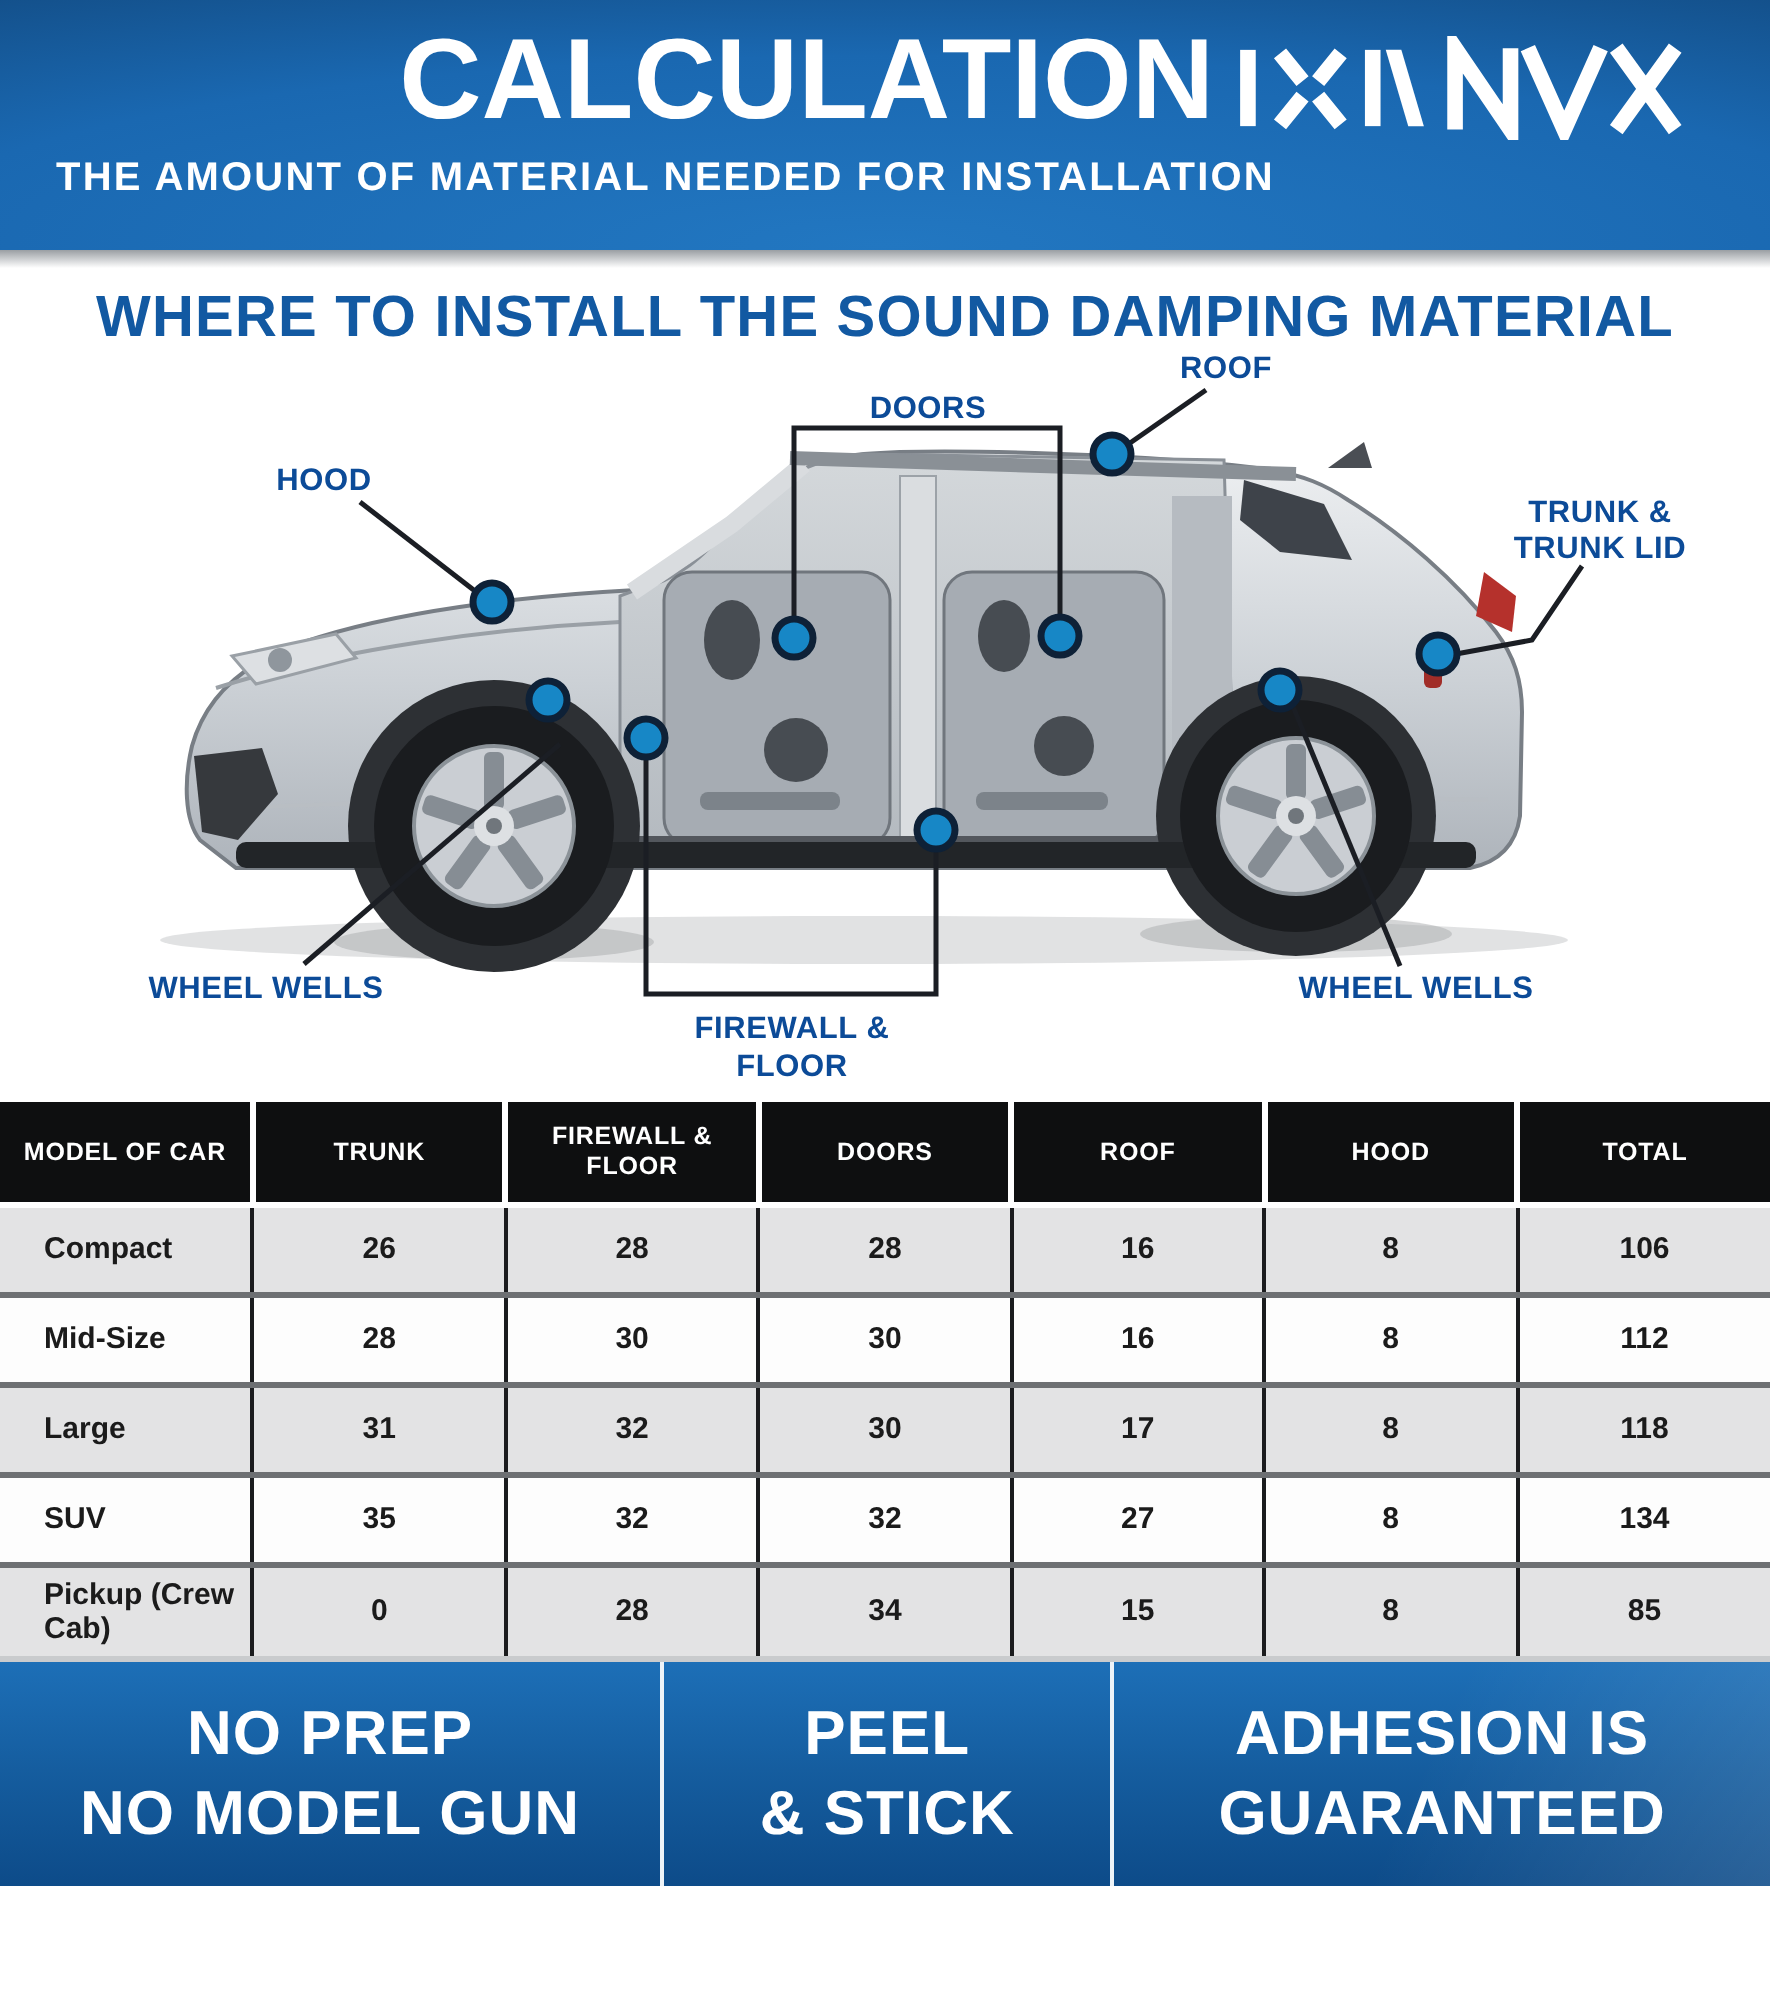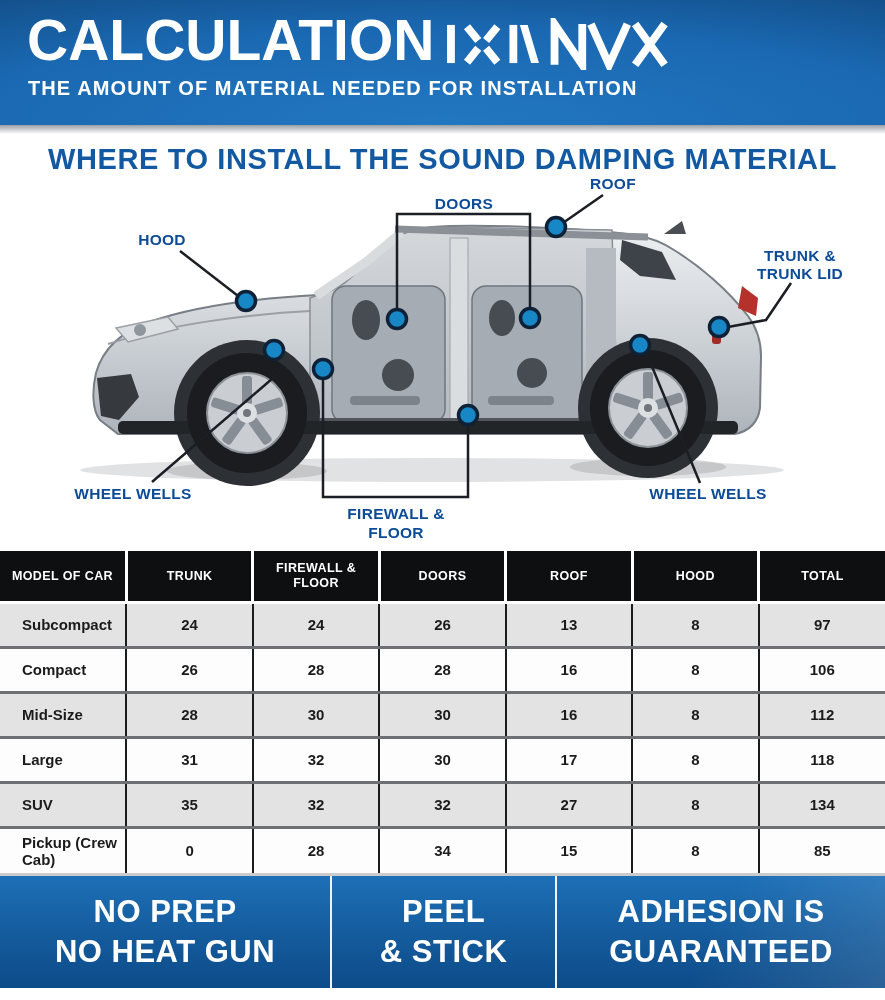--- a/index.html
+++ b/index.html
@@ -11,21 +11,21 @@
   
   .header{
     position:relative;height:125px;color:#fff;
     background:radial-gradient(135% 180% at 50% 98%, #2277c1 0%, #1a68b1 42%, #11477c 76%, #0a2b4e 100%);
   }
   .header::after{
     content:"";position:absolute;top:125px;left:0;right:0;height:9px;
     background:linear-gradient(rgba(120,126,132,.75), rgba(120,126,132,0));
     pointer-events:none;z-index:5;
   }
-  .header-row{display:flex;justify-content:flex-start;align-items:flex-start;padding:11px 30px 0 27px;}
+  .header-row{display:flex;justify-content:flex-end;align-items:flex-start;padding:11px 30px 0 27px;}
   .header-title{font-size:57px;font-weight:800;line-height:1.02;letter-spacing:0px;}
   .brand-logo{margin-top:7px;}
   .header-sub{padding:3px 0 0 28px;font-size:20px;font-weight:700;letter-spacing:1.1px;white-space:nowrap;}
   
   .diagram{position:relative;height:426px;background:#fff;}
   .diagram-title{
     margin:0;padding-top:18px;text-align:center;
     font-size:29px;font-weight:800;color:#1259a2;letter-spacing:.6px;
   }
   .diagram-svg{position:absolute;left:0;top:43px;width:885px;height:383px;display:block;}
@@ -236,29 +236,20 @@
       <th>TRUNK</th>
       <th>FIREWALL &amp; FLOOR</th>
       <th>DOORS</th>
       <th>ROOF</th>
       <th>HOOD</th>
       <th>TOTAL</th>
     </tr>
   </thead>
   <tbody>
     <tr>
-      <td>Subcompact</td>
-      <td>24</td>
-      <td>24</td>
-      <td>26</td>
-      <td>13</td>
-      <td>8</td>
-      <td>97</td>
-    </tr>
-    <tr>
       <td>Compact</td>
       <td>26</td>
       <td>28</td>
       <td>28</td>
       <td>16</td>
       <td>8</td>
       <td>106</td>
     </tr>
     <tr>
       <td>Mid-Size</td>
@@ -295,21 +286,21 @@
       <td>15</td>
       <td>8</td>
       <td>85</td>
     </tr>
   </tbody>
 </table>
 
 <div class="footer">
   <div class="footer-item">
     <div class="footer-line">NO PREP</div>
-    <div class="footer-line">NO HEAT GUN</div>
+    <div class="footer-line">NO MODEL GUN</div>
   </div>
   <div class="footer-item">
     <div class="footer-line">PEEL</div>
     <div class="footer-line">&amp; STICK</div>
   </div>
   <div class="footer-item">
     <div class="footer-line">ADHESION IS</div>
     <div class="footer-line">GUARANTEED</div>
   </div>
 </div>

